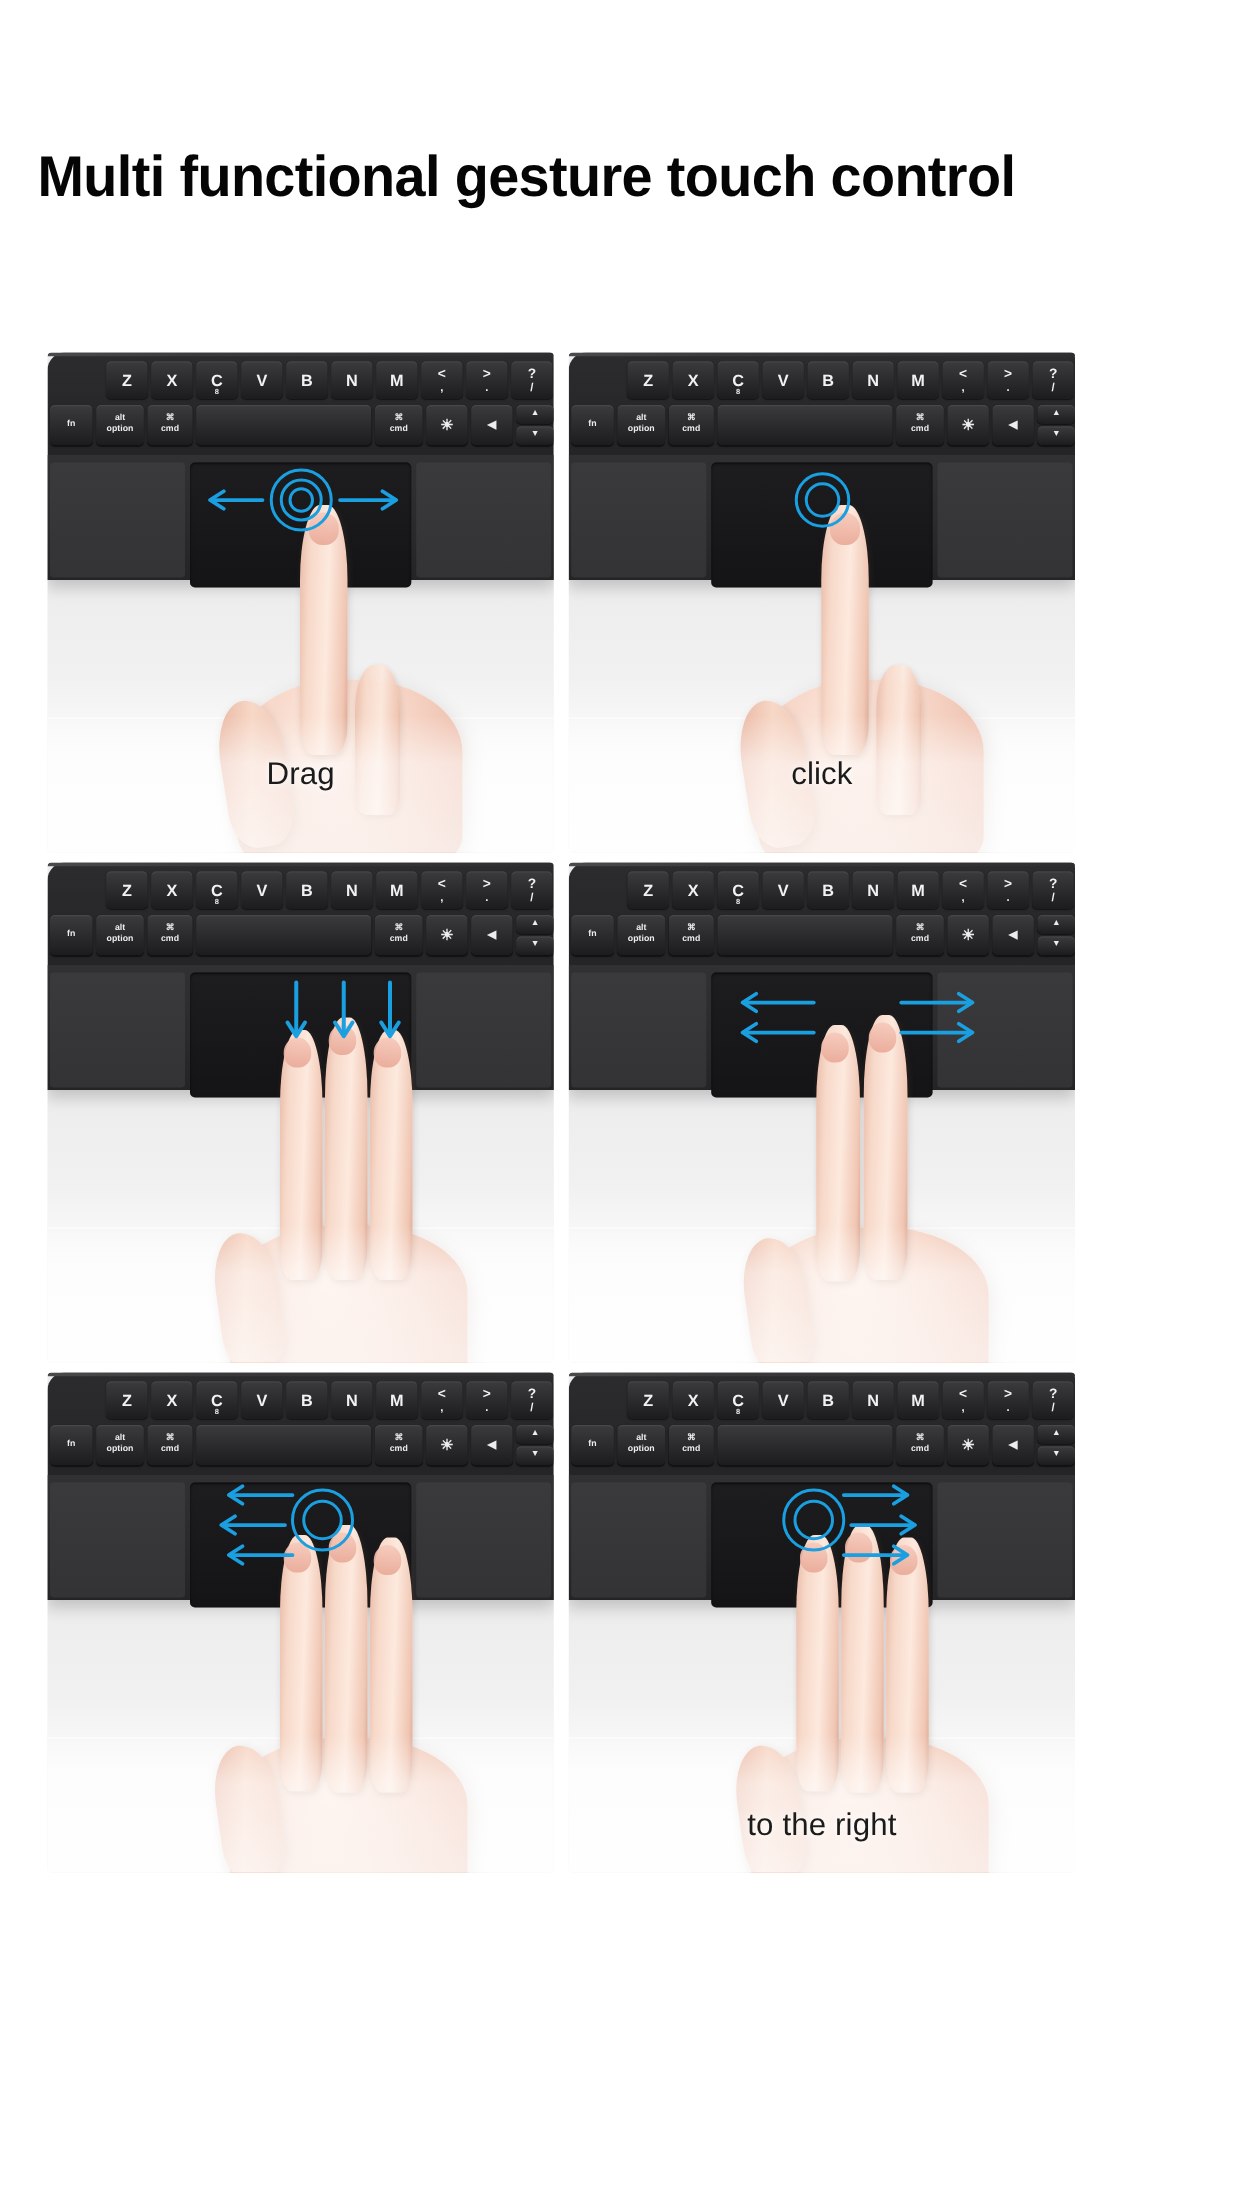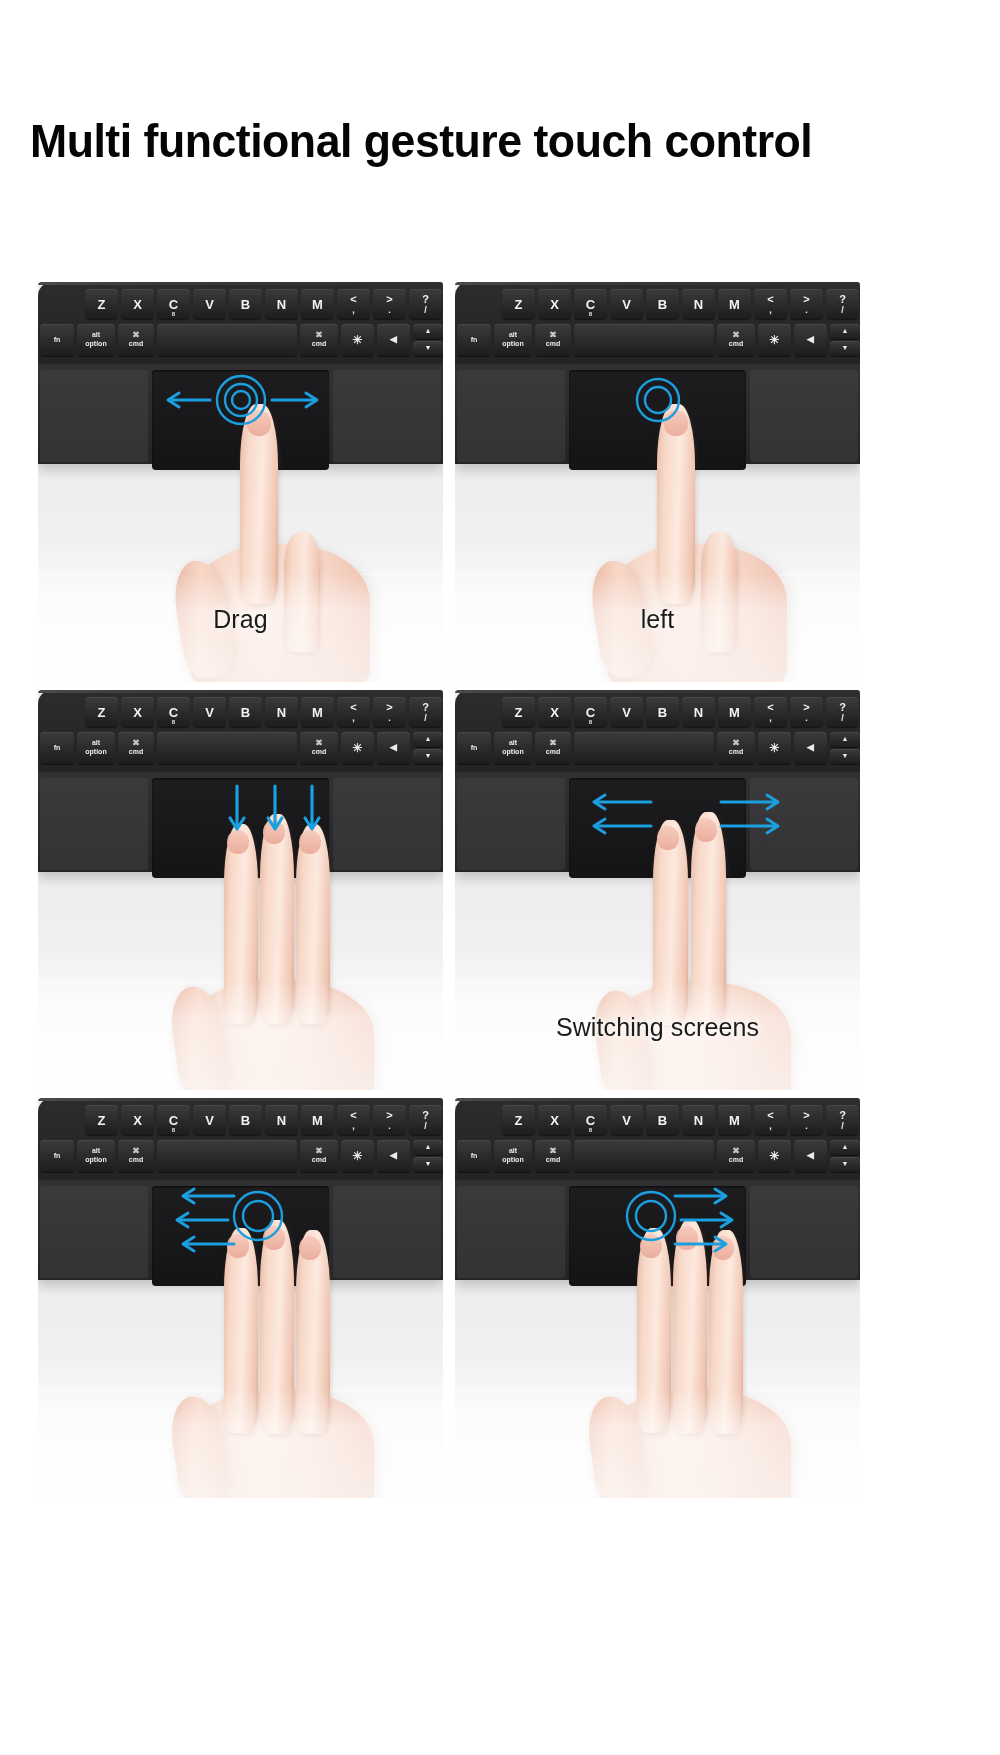--- a/index.html
+++ b/index.html
@@ -424,21 +424,21 @@
         <div class="lightband" style="bottom:0;height:110px;"></div>
       </div>
 
       <svg class="gesture" viewBox="0 0 405 400">
         <g stroke="#1a9fe0" fill="none" stroke-width="2.4">
           <circle cx="203" cy="118" r="21"></circle>
           <circle cx="203" cy="118" r="13"></circle>
         </g>
       </svg>
 
-      <div class="caption one">left</div>
+      <div class="caption one">click</div>
     </div>
 
     <div class="card">
       <div class="stage"></div>
 
       <div class="kb">
         <div class="row-letters">
           <div class="shift-pad"></div>
           <div class="key alpha">Z</div>
           <div class="key alpha">X</div>
@@ -595,21 +595,20 @@
           <polyline points="150,105 139,112 150,119" stroke-linejoin="round"></polyline>
           <line x1="196" y1="136" x2="140" y2="136"></line>
           <polyline points="150,129 139,136 150,143" stroke-linejoin="round"></polyline>
           <line x1="266" y1="112" x2="322" y2="112"></line>
           <polyline points="312,105 323,112 312,119" stroke-linejoin="round"></polyline>
           <line x1="266" y1="136" x2="322" y2="136"></line>
           <polyline points="312,129 323,136 312,143" stroke-linejoin="round"></polyline>
         </g>
       </svg>
 
-      <div class="caption one">Switching screens</div>
     </div>
 
     <div class="card">
       <div class="stage"></div>
 
       <div class="kb">
         <div class="row-letters">
           <div class="shift-pad"></div>
           <div class="key alpha">Z</div>
           <div class="key alpha">X</div>
@@ -777,17 +776,18 @@
           <line x1="220" y1="98" x2="270" y2="98"></line>
           <polyline points="260,91 271,98 260,105" stroke-linejoin="round"></polyline>
           <line x1="226" y1="122" x2="276" y2="122"></line>
           <polyline points="266,115 277,122 266,129" stroke-linejoin="round"></polyline>
           <line x1="220" y1="146" x2="270" y2="146"></line>
           <polyline points="260,139 271,146 260,153" stroke-linejoin="round"></polyline>
         </g>
       </svg>
 
       <div class="caption two">
+        <div>to the right</div>
       </div>
     </div>
 
   </div>
 </div>
 
 </body></html>

